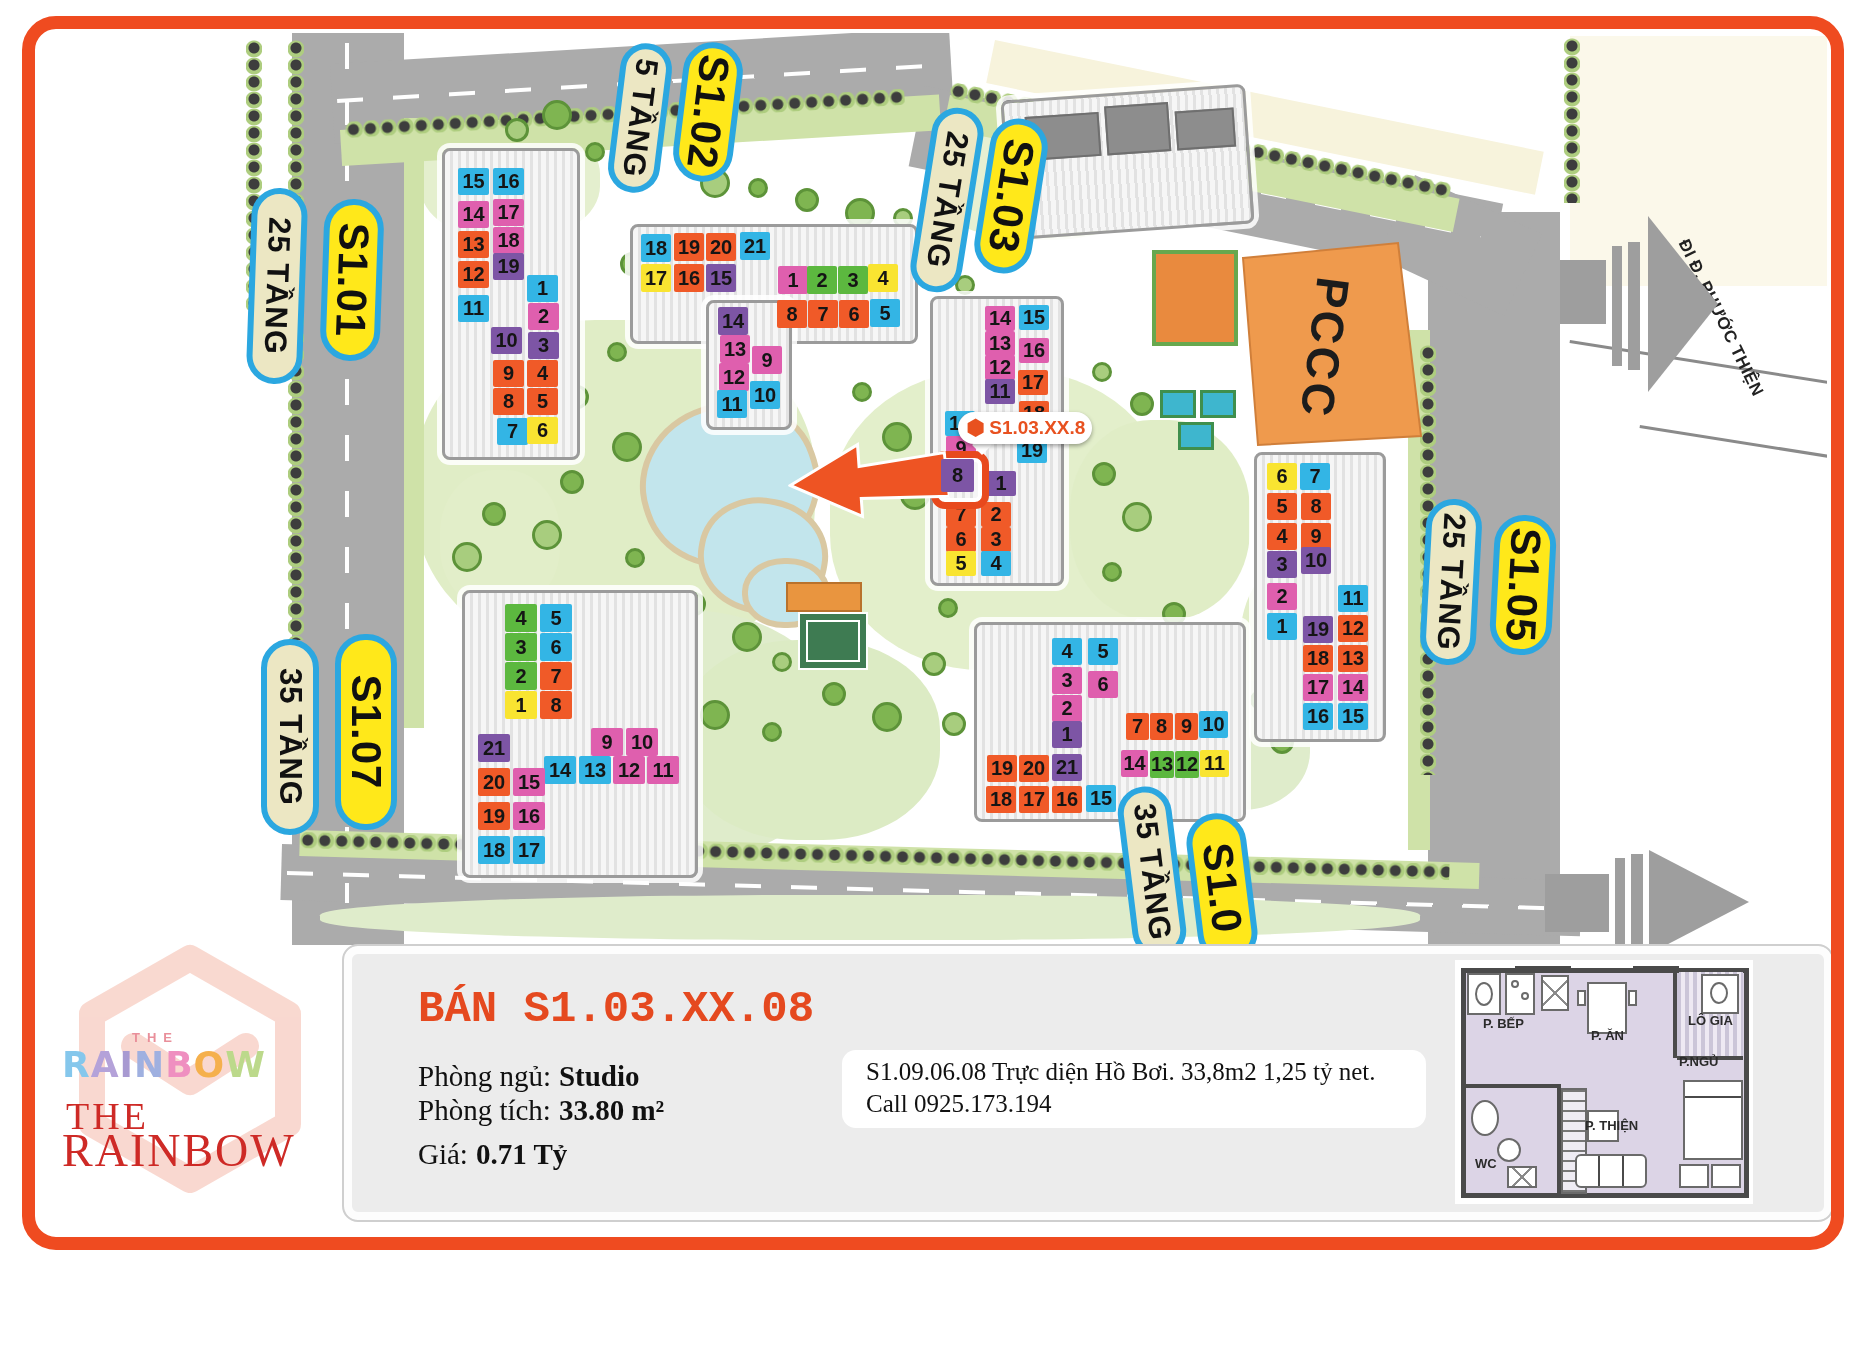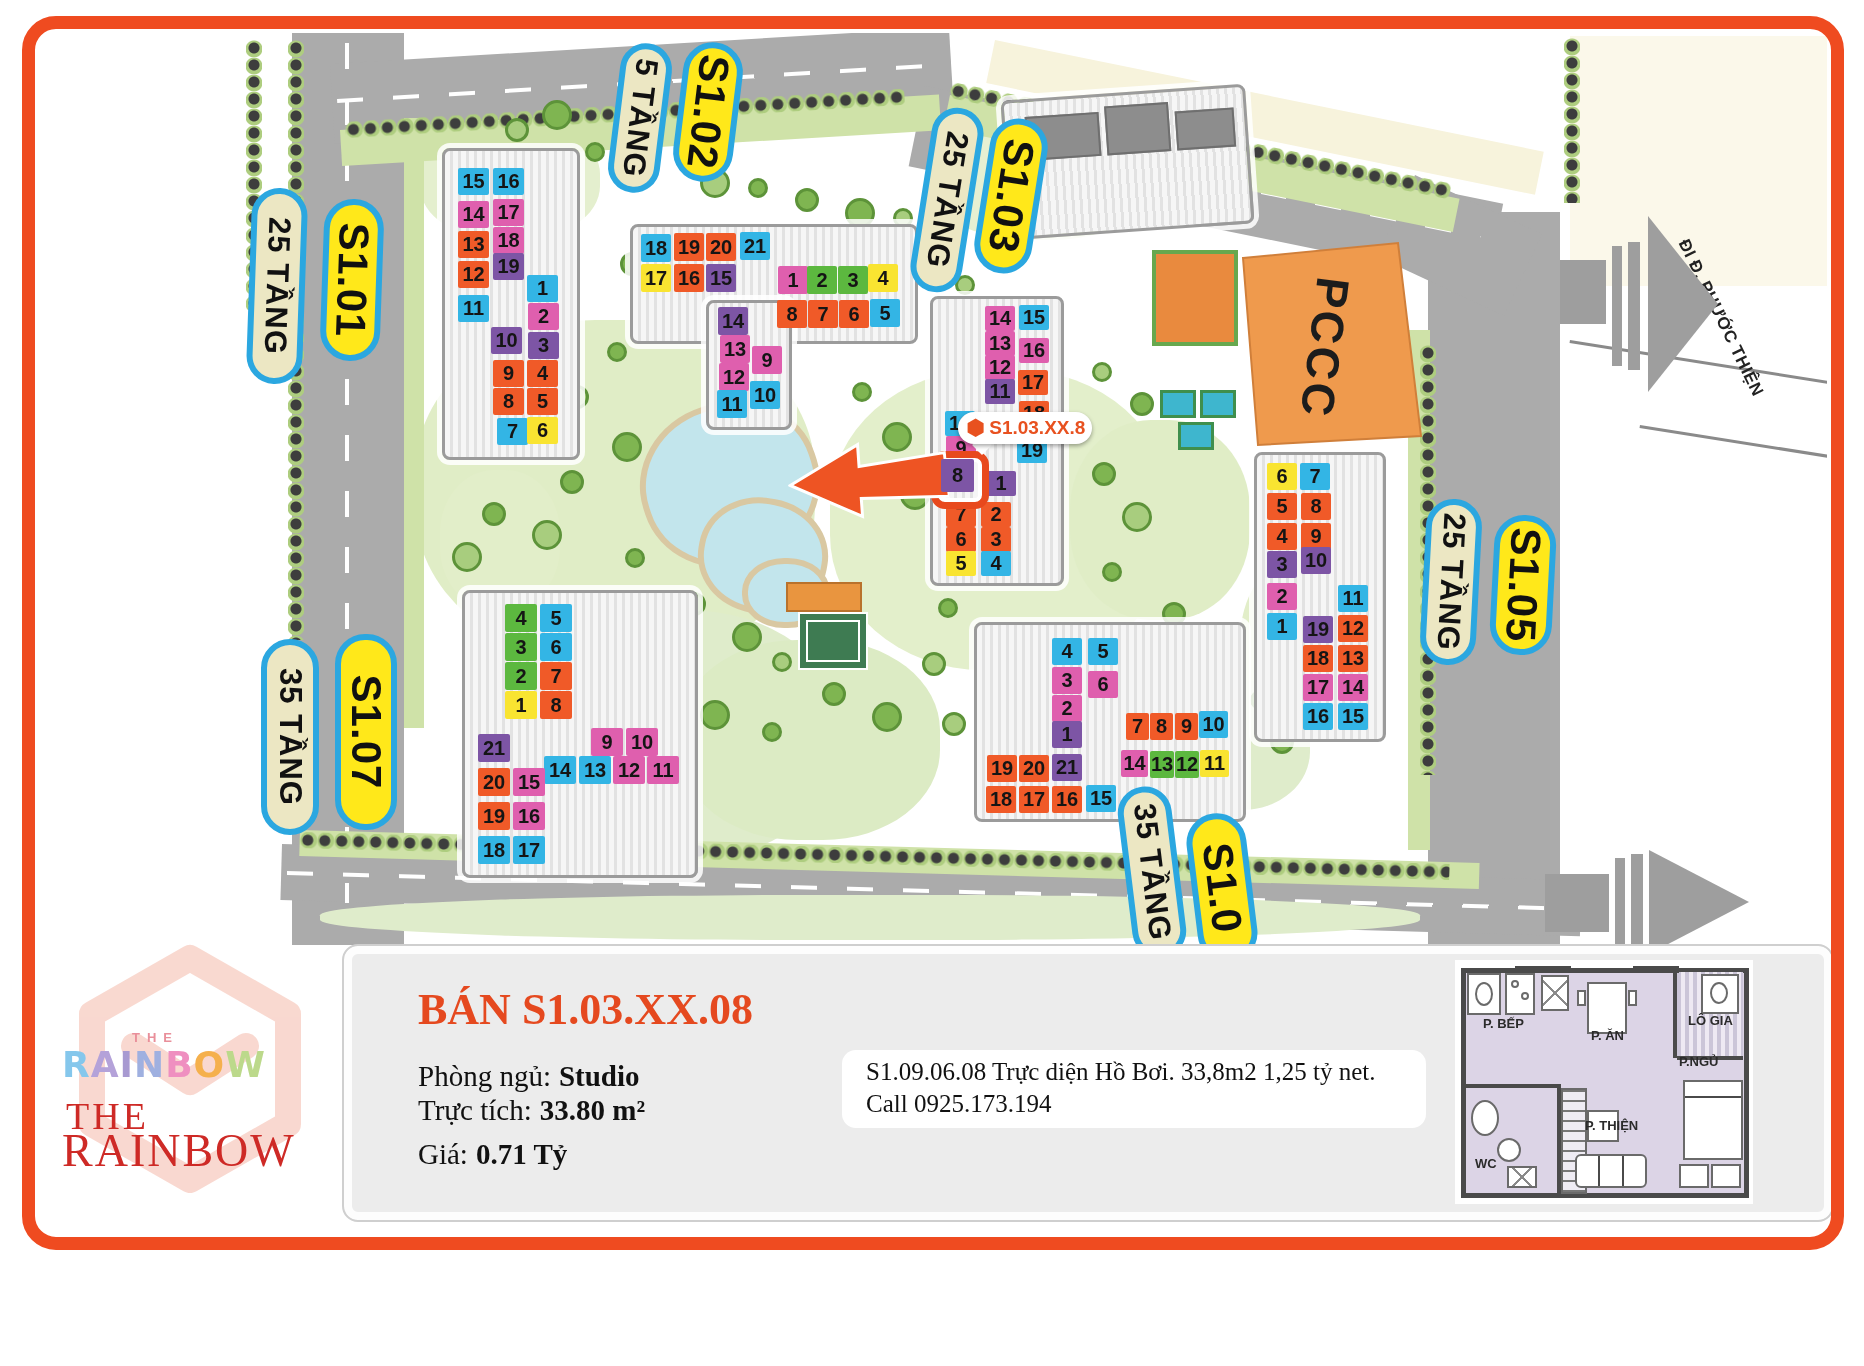--- a/index.html
+++ b/index.html
@@ -48,21 +48,21 @@
   #pccc-txt{left:1188px;top:287px;width:200px;height:56px;transform:rotate(97deg);z-index:3;
             display:flex;align-items:center;justify-content:center;font-weight:bold;font-size:46px;
             color:#1c1c1c;letter-spacing:3px;}
   #roadsign{left:1583px;top:292px;width:214px;height:26px;transform:rotate(64deg);z-index:3;
             font-weight:bold;font-size:17px;color:#222;letter-spacing:.5px;white-space:nowrap;}
   .bline{position:absolute;background:#8a8a8a;transform-origin:0 0;}
   .court{position:absolute;box-sizing:border-box;}
   
   #panel{left:342px;top:944px;width:1488px;height:274px;background:#ececec;border:2px solid #cfcfcf;
          border-radius:16px;box-shadow:inset 0 0 0 8px rgba(255,255,255,.9);z-index:5;}
-  #title{left:418px;top:984px;font-family:Liberation Serif, serif;font-weight:bold;font-size:44px;
+  #title{left:418px;top:984px;font-family:Liberation Mono, monospace;font-weight:bold;font-size:44px;
          color:#e5491f;z-index:6;}
   .inforow{position:absolute;left:418px;font-family:"Liberation Serif",serif;font-size:29px;color:#111;z-index:6;}
   .inforow b{margin-left:8px;}
   #note{left:842px;top:1050px;width:584px;height:78px;background:#fff;border-radius:14px;z-index:6;}
   .noteline{position:absolute;left:866px;font-family:"Liberation Serif",serif;font-size:25px;color:#111;z-index:7;white-space:nowrap;}
   
   #logo-mark{left:58px;top:942px;z-index:2;}
   #the-top{left:132px;top:1030px;font-size:13px;font-weight:bold;letter-spacing:7px;color:#e98f9a;z-index:3;}
   #rainbow-top{left:62px;top:1044px;font-size:36px;font-weight:800;letter-spacing:1px;z-index:3;
                font-family:"DejaVu Sans",sans-serif;}
@@ -367,21 +367,21 @@
 <div id="rainbow-top" class="abs"><span style="color: rgb(133, 199, 236);">R</span><span style="color: rgb(180, 162, 217);">A</span><span style="color: rgb(168, 154, 209);">I</span><span style="color: rgb(159, 176, 224);">N</span><span style="color: rgb(239, 143, 192);">B</span><span style="color: rgb(245, 176, 76);">O</span><span style="color: rgb(188, 217, 139);">W</span></div>
 <div id="the-red" class="abs" style="color: rgb(206, 42, 38);">THE</div>
 <div id="rainbow-red" class="abs" style="color: rgb(206, 42, 38);">RAINBOW</div>
 
 <div id="panel" class="abs"></div>
 <div id="title" class="abs">BÁN S1.03.XX.08</div>
 <div class="inforow" style="top:1060px;">
   <span>Phòng ngủ:</span><b>Studio</b>
 </div>
 <div class="inforow" style="top:1094px;">
-  <span>Trực tích:</span><b>33.80 m²</b>
+  <span>Phòng tích:</span><b>33.80 m²</b>
 </div>
 <div class="inforow" style="top:1138px;">
   <span>Giá:</span><b>0.71 Tỷ</b>
 </div>
 <div id="note" class="abs"></div>
 <div class="noteline" style="top:1058px;">S1.09.06.08 Trực diện Hồ Bơi. 33,8m2 1,25 tỷ net.</div>
 <div class="noteline" style="top:1090px;">Call 0925.173.194</div>
 
 <div id="plan" class="abs">
   <div class="wallbox"></div>

